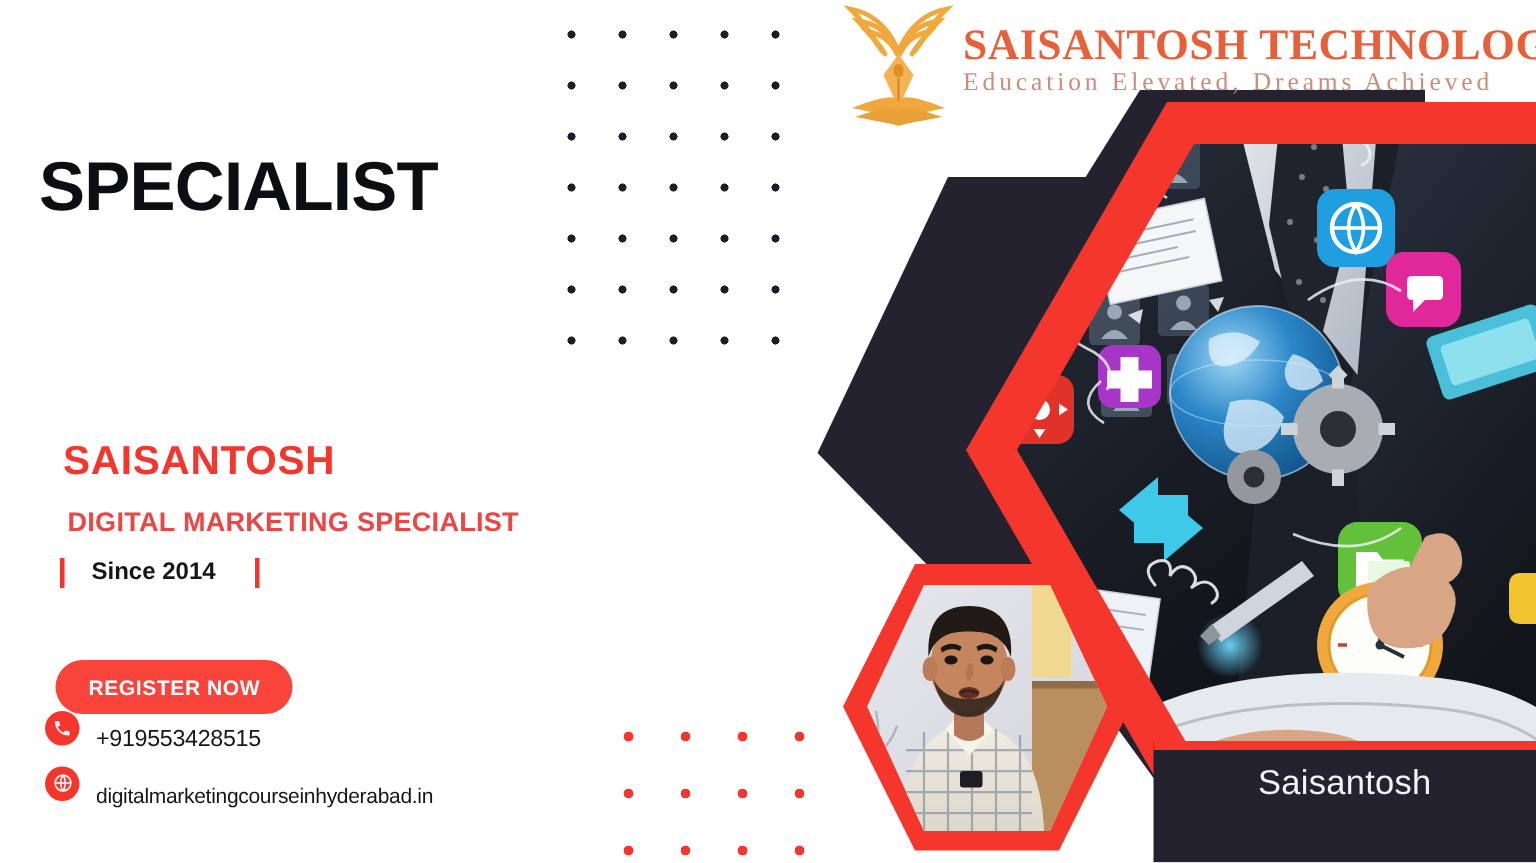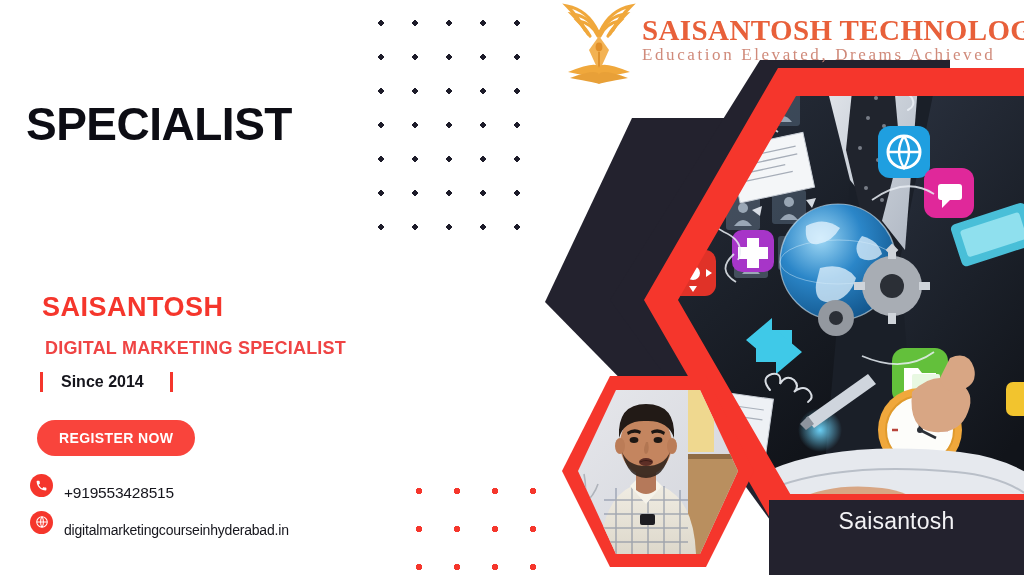--- a/index.html
+++ b/index.html
@@ -43,21 +43,21 @@
     font-size:18px;font-weight:bold;color:#ef4444;letter-spacing:0.2px;
   }
   .since-row{
     position:absolute;left:40px;top:372px;
     display:flex;align-items:center;gap:0px;
   }
   .tick{display:inline-block;width:3px;height:20px;background:#f5362c;}
   .since-text{font-size:16px;font-weight:600;color:#15151c;padding:0 26px 0 18px;}
 
   .register-btn{
-    position:absolute;left:37px;top:420px;
+    position:absolute;left:37px;top:440px;
     background:#f9443c;color:#fff;border:none;border-radius:18px;
     padding:10px 22px;font-size:14px;font-weight:bold;letter-spacing:0.4px;
     font-family:"Liberation Sans", sans-serif;cursor:pointer;
   }
 
   .contact-row{position:absolute;display:flex;align-items:center;gap:11px;}
   .contact-phone{left:30px;top:468px;}
   .contact-web{left:30px;top:506px;}
   .cbadge{
     width:23px;height:23px;border-radius:50%;background:#f5362c;

